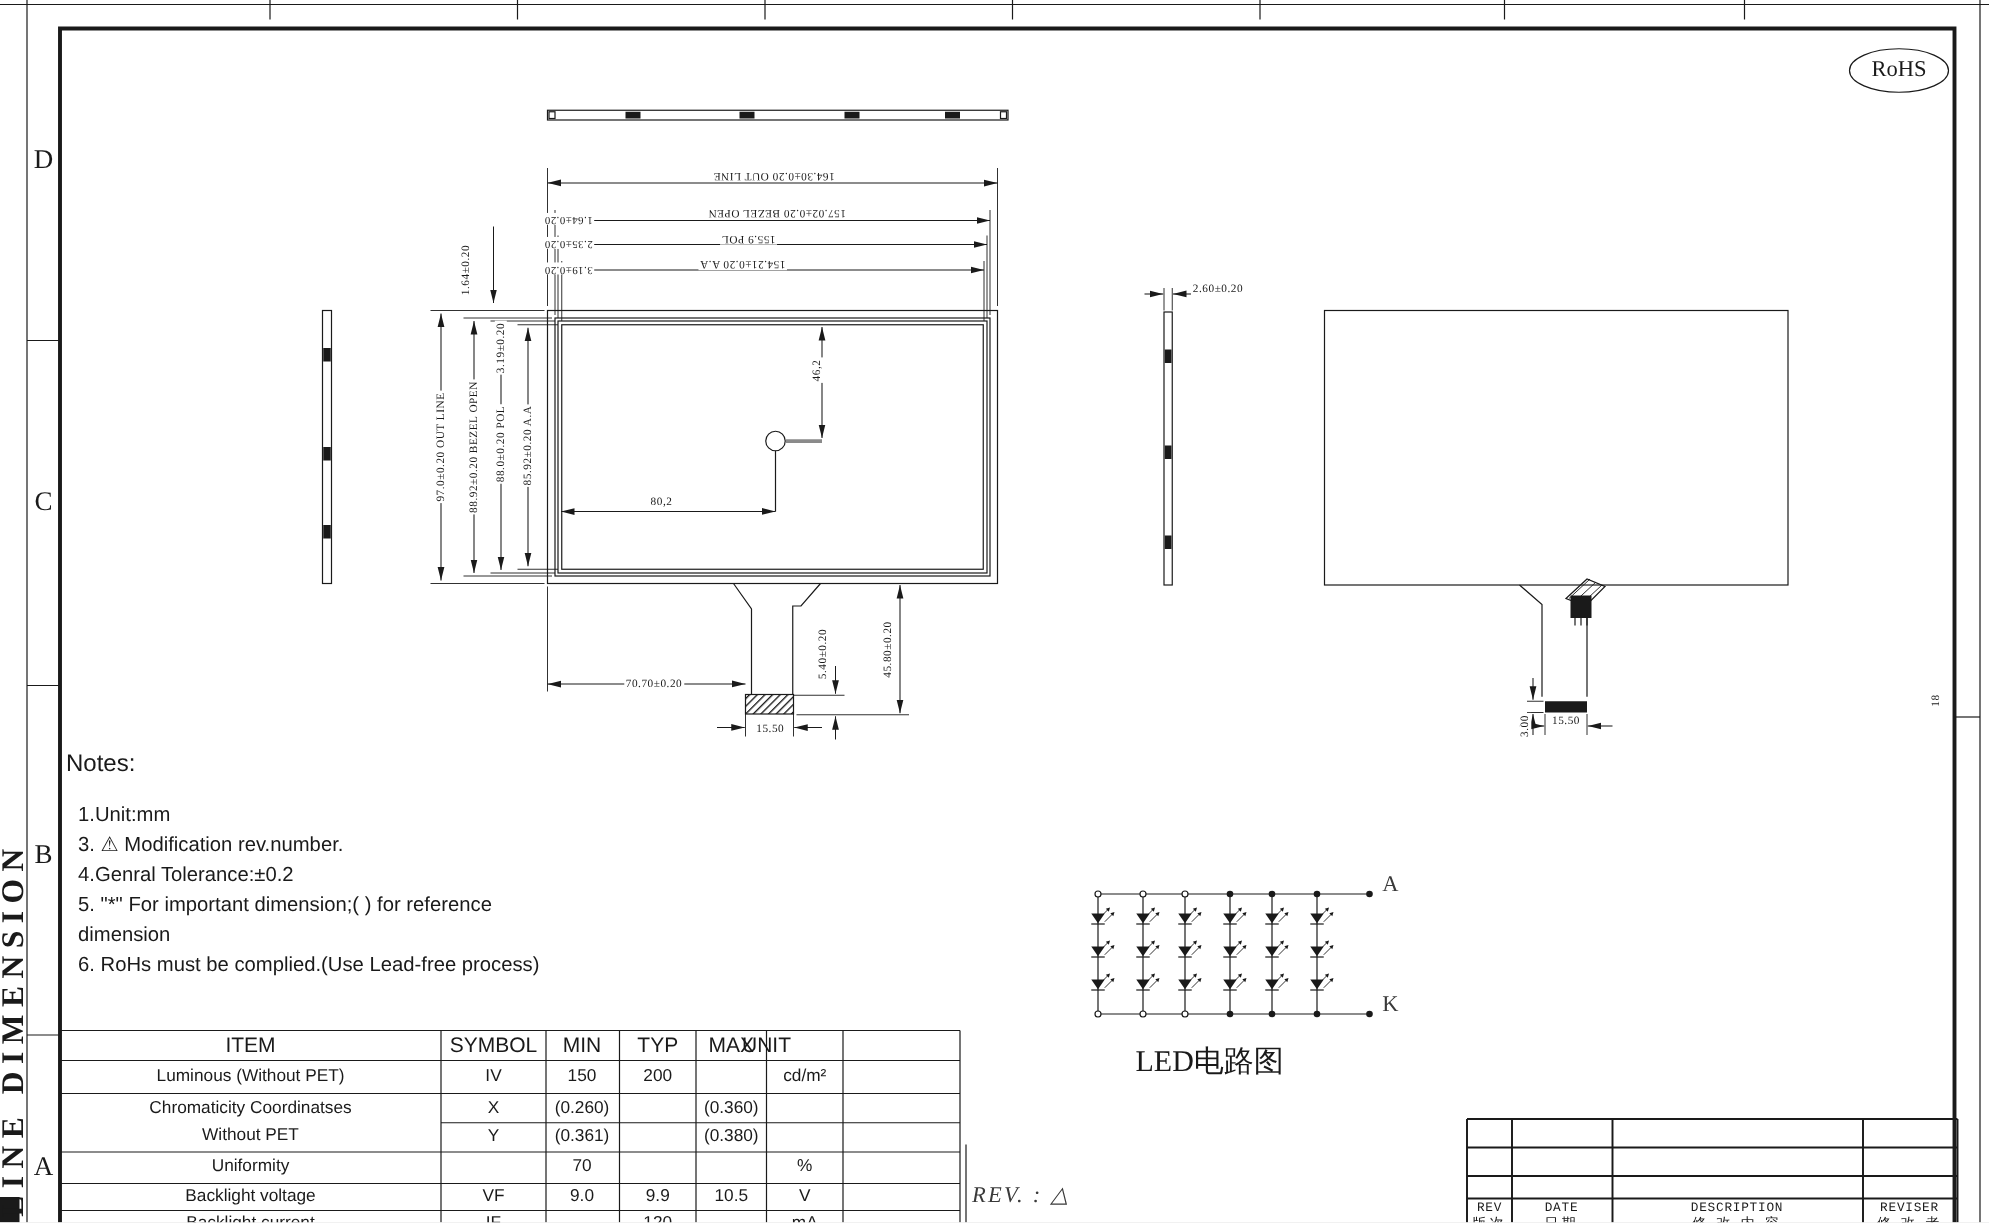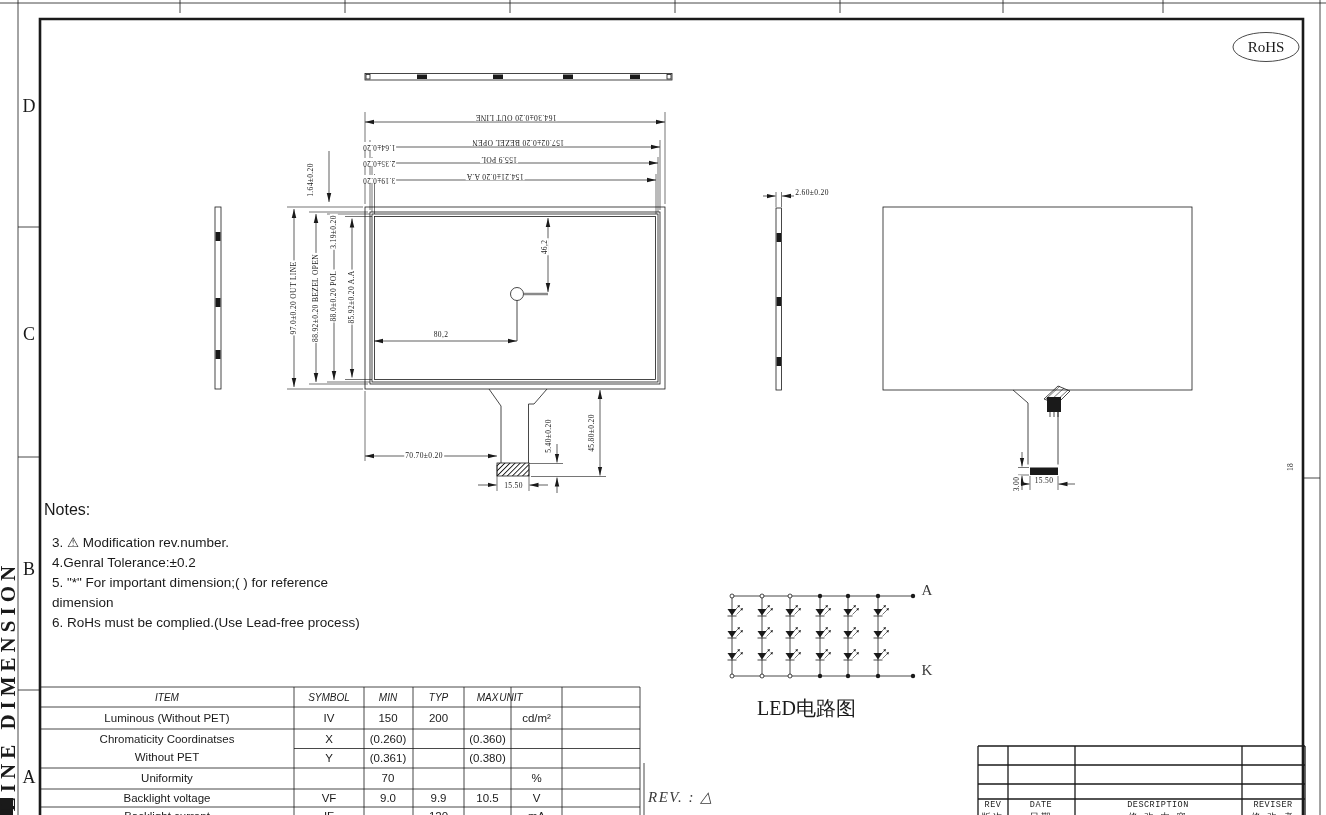--- a/index.html
+++ b/index.html
@@ -16,21 +16,21 @@
   .lbl{position:absolute;white-space:nowrap;color:#1a1a1a;line-height:1.1;}
   .ctr{transform:translate(-50%,-50%);}
   .r90{transform:translate(-50%,-50%) rotate(-90deg);}
   .r180{transform:translate(-50%,-50%) rotate(180deg);}
   .dim{font-family:"Liberation Serif",serif;font-size:7.5px;letter-spacing:.35px;background:#fff;padding:0 1px;}
   .dimS{font-size:7.2px;}
   .zone{font-family:"Liberation Serif",serif;font-size:18px;}
   .notes-title{font-size:16px;}
   .note-line{font-size:13.5px;height:20px;}
   .tcell{font-size:11.5px;}
-  .thead{font-size:10px;font-style:italic;}
+  .thead{font-size:14px;}
   .mono{font-family:"Liberation Mono",monospace;font-size:8.5px;letter-spacing:.5px;}
   .cn{font-size:9.5px;letter-spacing:2px;}
   .side-title{font-family:"Liberation Serif",serif;font-weight:bold;font-size:21px;letter-spacing:5px;}
   .rev-note{font-family:"Liberation Serif",serif;font-style:italic;font-size:15px;letter-spacing:1.5px;color:#3a3a3a;}
   .ak{font-family:"Liberation Serif",serif;font-size:15px;color:#3a3a3a;}
   .caption{font-family:"Liberation Serif",serif;font-size:20px;}
   .rohs{font-family:"Liberation Serif",serif;font-size:15px;}
 </style>
 </head>
 <body>
@@ -273,31 +273,32 @@
 <div class="lbl dim dimS r180" style="left:379px;top:162px">2.35±0.20</div>
 <div class="lbl dim dimS r180" style="left:379px;top:179px">3.19±0.20</div>
 <div class="lbl dim r90" style="left:294px;top:298px">97.0±0.20 OUT LINE</div>
 <div class="lbl dim r90" style="left:316px;top:298px">88.92±0.20 BEZEL OPEN</div>
 <div class="lbl dim r90" style="left:334px;top:296px">88.0±0.20 POL</div>
 <div class="lbl dim r90" style="left:352px;top:297px">85.92±0.20 A.A</div>
 <div class="lbl dim r90" style="left:334px;top:232px">3.19±0.20</div>
 <div class="lbl dim r90" style="left:311px;top:180px">1.64±0.20</div>
 <div class="lbl dim ctr" style="left:441px;top:335px">80,2</div>
 <div class="lbl dim r90" style="left:545px;top:247px">46,2</div>
-<div class="lbl dim ctr" style="left:424px;top:456px">70.70±0.20</div>
+<div class="lbl dim ctr" style="left:436px;top:456px">70.70±0.20</div>
 <div class="lbl dim ctr" style="left:513.5px;top:486px">15.50</div>
 <div class="lbl dim r90" style="left:549px;top:436px">5.40±0.20</div>
 <div class="lbl dim r90" style="left:592px;top:433px">45.80±0.20</div>
 
 <div class="lbl dim ctr" style="left:812px;top:193px">2.60±0.20</div>
 <div class="lbl dim r90" style="left:1017px;top:484px">3.00</div>
 <div class="lbl dim ctr" style="left:1044px;top:481px">15.50</div>
 
 <div class="lbl notes-title" style="left:44px;top:501px">Notes:</div>
 <div class="lbl" style="left:52px;top:536px">
+  <div class="note-line">1.Unit:mm</div>
   <div class="note-line">3. ⚠ Modification rev.number.</div>
   <div class="note-line">4.Genral Tolerance:±0.2</div>
   <div class="note-line">5. "*" For important dimension;( ) for reference</div>
   <div class="note-line">dimension</div>
   <div class="note-line">6. RoHs must be complied.(Use Lead-free process)</div>
 </div>
 
 <div class="lbl tcell thead ctr" style="left:167px;top:697px">ITEM</div>
 <div class="lbl tcell thead ctr" style="left:329px;top:697px">SYMBOL</div>
 <div class="lbl tcell thead ctr" style="left:388px;top:697px">MIN</div>

